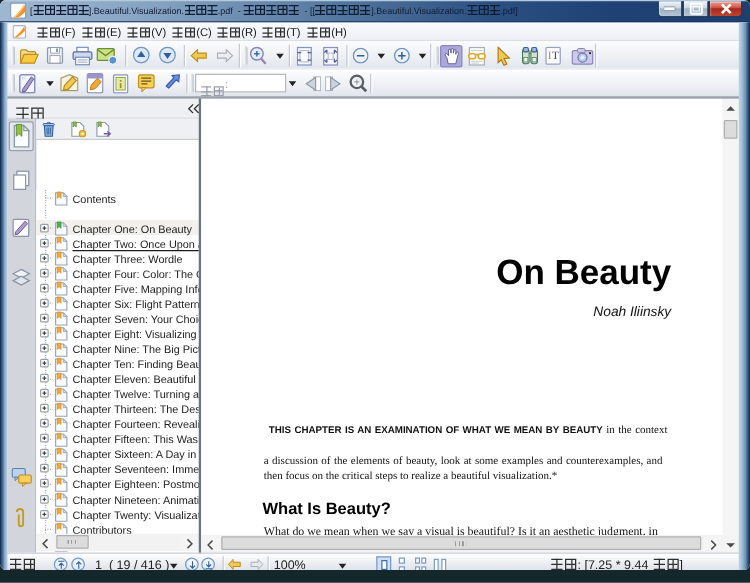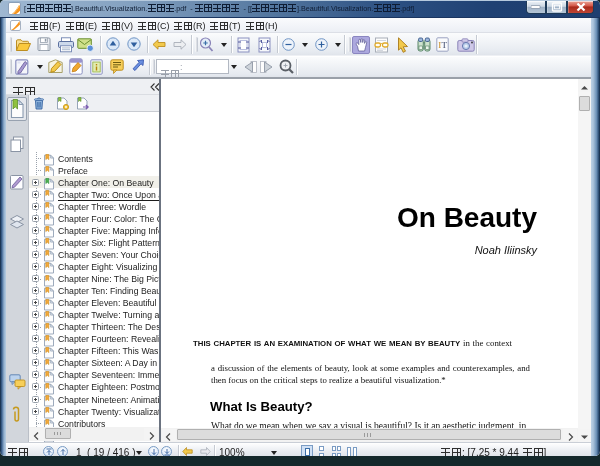--- a/index.html
+++ b/index.html
@@ -385,29 +385,20 @@
 <div id="treeline"></div>
 <div class="trow" style="top:0.00px">
         <span class="conn"></span>
         <span class="ticon"><svg width="12" height="12" viewBox="0 0 12 12">
             <path d="M1.5 1.2 H7.6 L10.5 4.1 V11 H1.5 Z" fill="#fdfdfd" stroke="#93a2b5" stroke-width="0.9"></path>
             <path d="M7.6 1.2 L7.6 4.1 H10.5 Z" fill="#dce4ee" stroke="#93a2b5" stroke-width="0.7"></path>
             <path d="M2.8 0.5 H5.8 V5.6 L4.3 4.2 L2.8 5.6 Z" fill="#f5a93a" stroke="#cc8c18" stroke-width="0.6"></path>
           </svg></span>
         <span class="tlabel" style="">Contents</span>
       </div>
-<div class="trow" style="top:12.05px">
-        <span class="conn"></span>
-        <span class="ticon"><svg width="12" height="12" viewBox="0 0 12 12">
-            <path d="M1.5 1.2 H7.6 L10.5 4.1 V11 H1.5 Z" fill="#fdfdfd" stroke="#93a2b5" stroke-width="0.9"></path>
-            <path d="M7.6 1.2 L7.6 4.1 H10.5 Z" fill="#dce4ee" stroke="#93a2b5" stroke-width="0.7"></path>
-            <path d="M2.8 0.5 H5.8 V5.6 L4.3 4.2 L2.8 5.6 Z" fill="#f5a93a" stroke="#cc8c18" stroke-width="0.6"></path>
-          </svg></span>
-        <span class="tlabel" style="">Preface</span>
-      </div>
 <div class="trow" style="top:24.10px;background:#f1f0ea">
         <span class="conn"></span>
         <span class="plus"></span>
         <span class="ticon"><svg width="12" height="12" viewBox="0 0 12 12">
             <path d="M1.5 1.2 H7.6 L10.5 4.1 V11 H1.5 Z" fill="#fdfdfd" stroke="#93a2b5" stroke-width="0.9"></path>
             <path d="M7.6 1.2 L7.6 4.1 H10.5 Z" fill="#dce4ee" stroke="#93a2b5" stroke-width="0.7"></path>
             <path d="M2.8 0.5 H5.8 V5.6 L4.3 4.2 L2.8 5.6 Z" fill="#4db053" stroke="#2a8f35" stroke-width="0.6"></path>
           </svg></span>
         <span class="tlabel" style="">Chapter One: On Beauty</span>
       </div>
@@ -629,21 +620,21 @@
   <div class="abs" style="left:25px;top:5px;width:8px;height:3px;background-image:repeating-linear-gradient(90deg,#9a9a9a 0 1px,transparent 1px 3px)"></div>
   <div class="sbtn" style="left:115px;top:1px"><svg width="14" height="12">
           <path d="M6 2.5 L9.5 6 L6 9.5" stroke="#4a4a4a" stroke-width="1.2" fill="none"></path>
         </svg></div>
 </div>
 
 <div id="docborder"></div>
 <div id="doc">
   <div class="abs" style="right:41px;top:123px;font-size:28px;font-weight:bold;color:#000">On Beauty</div>
   <div class="abs" style="right:41px;top:165px;font-size:11px;font-style:italic;color:#111">Noah Iliinsky</div>
-  <div class="jline" style="left:32px;top:259px"><b style="font-family:'Liberation Sans';font-size:7.8px;letter-spacing:0">THIS CHAPTER IS AN EXAMINATION OF WHAT WE MEAN BY BEAUTY</b> in the context</div>
+  <div class="jline" style="left:54px;top:259px"><b style="font-family:'Liberation Sans';font-size:7.8px;letter-spacing:0">THIS CHAPTER IS AN EXAMINATION OF WHAT WE MEAN BY BEAUTY</b> in the context</div>
   <div class="jline" style="left:50px;top:283.8px">a discussion of the elements of beauty, look at some examples and counterexamples, and</div>
   <div class="jline" style="left:50px;top:296.2px;text-align-last:left">then focus on the critical steps to realize a beautiful visualization.*</div>
   <div class="abs" style="left:49px;top:319.5px;font-size:13.2px;font-weight:bold;color:#000">What Is Beauty?</div>
   <div class="jline" style="left:50px;top:341.5px;text-align-last:left;font-size:9.5px">What do we mean when we say a visual is beautiful? Is it an aesthetic judgment, in</div>
 </div>
 
 <div id="vsb">
   <div class="sbtn" style="left:0px;top:1px;width:13px"><svg width="13" height="12">
           <path d="M3 7.5 L6.5 4 L10 7.5 Z" fill="#4a4a4a"></path>
         </svg></div>

